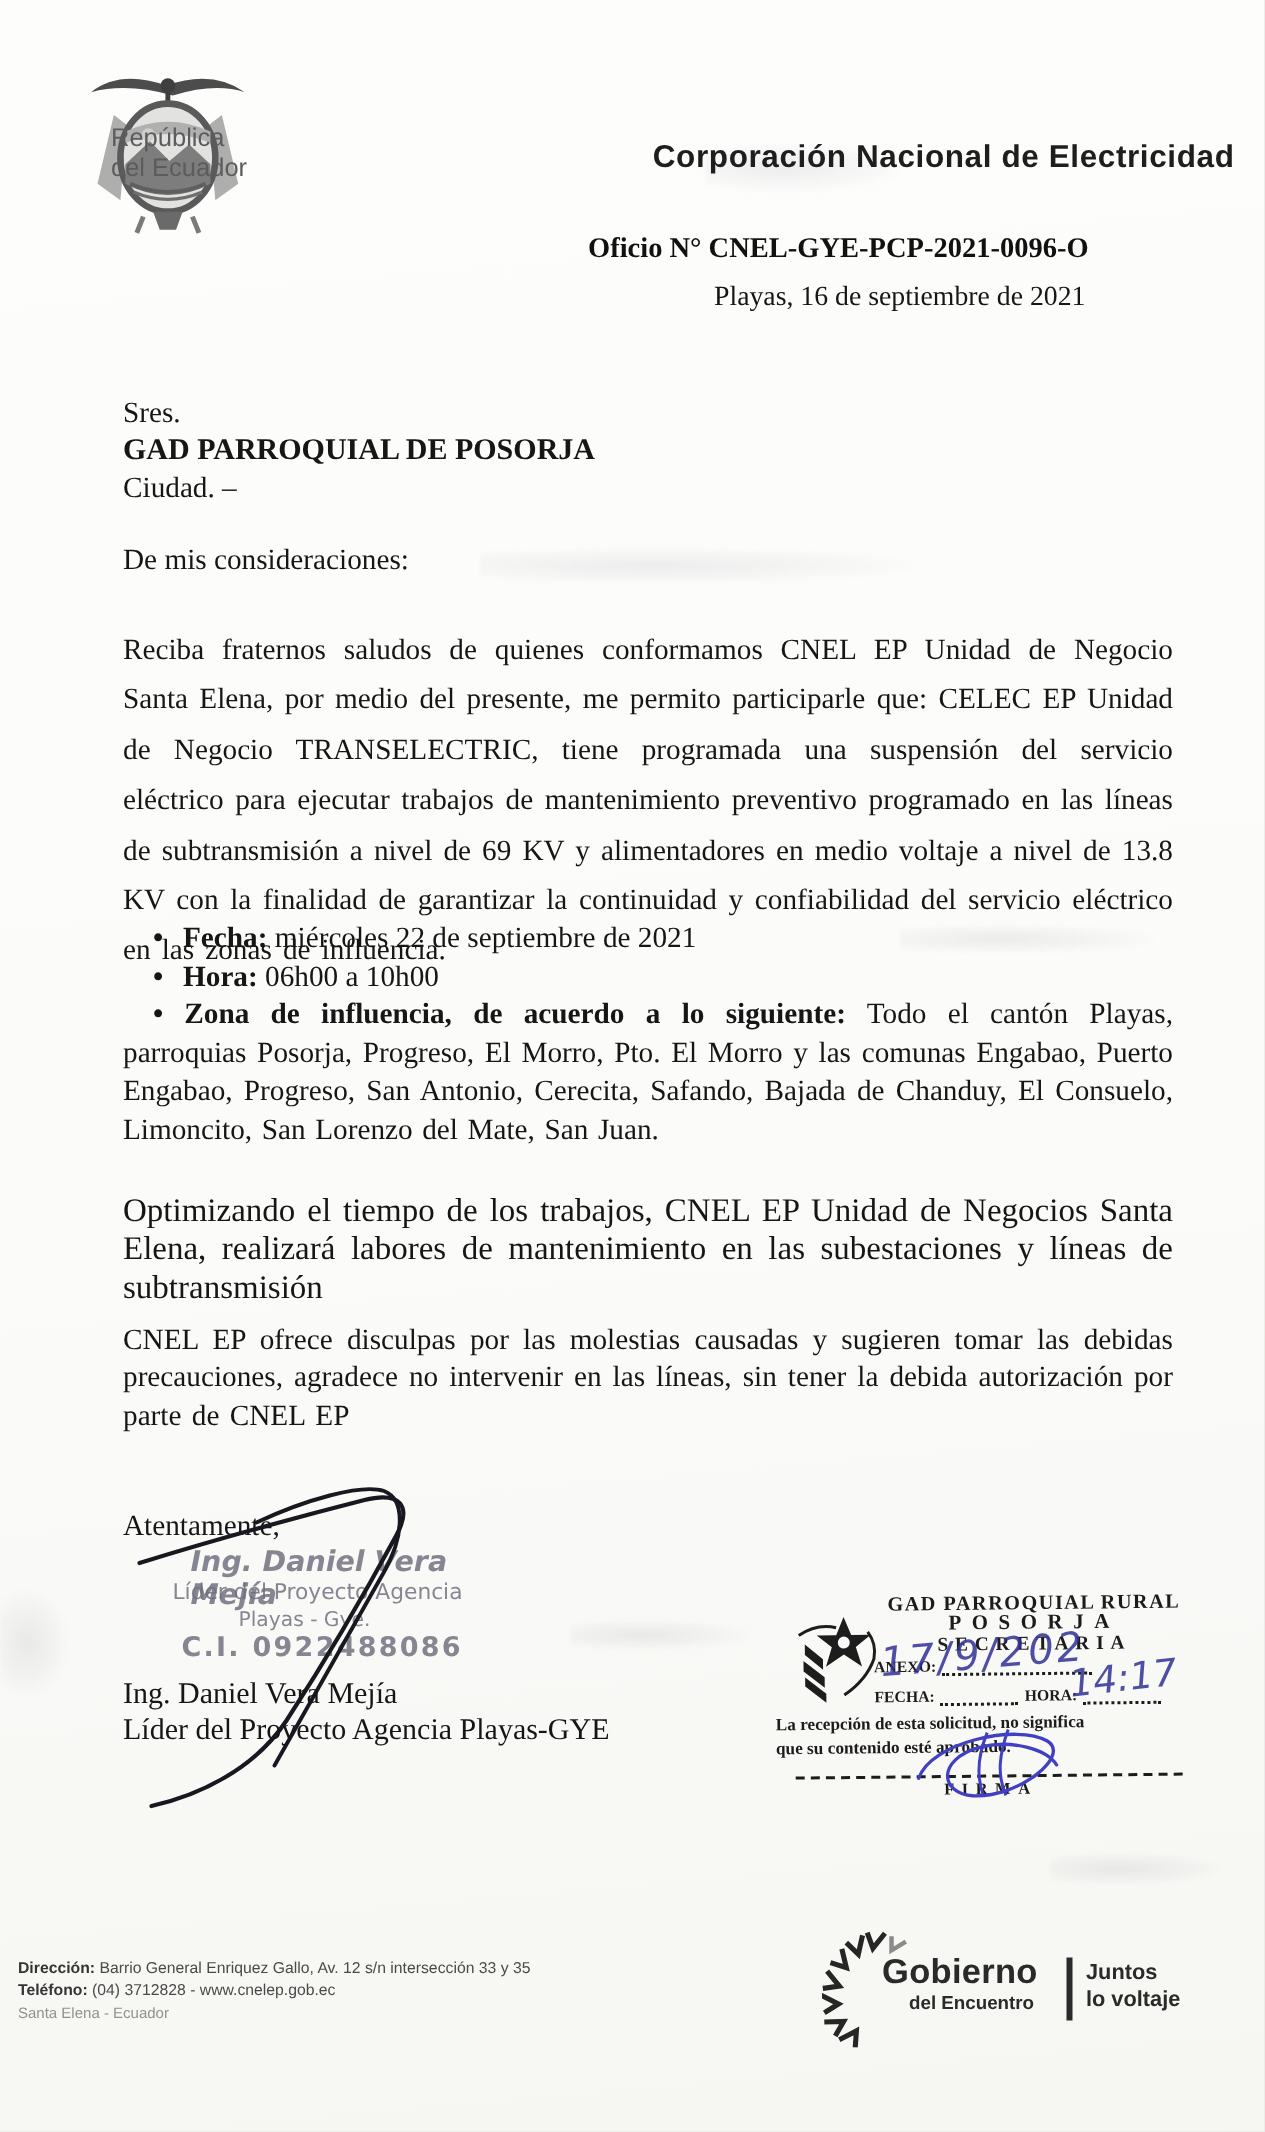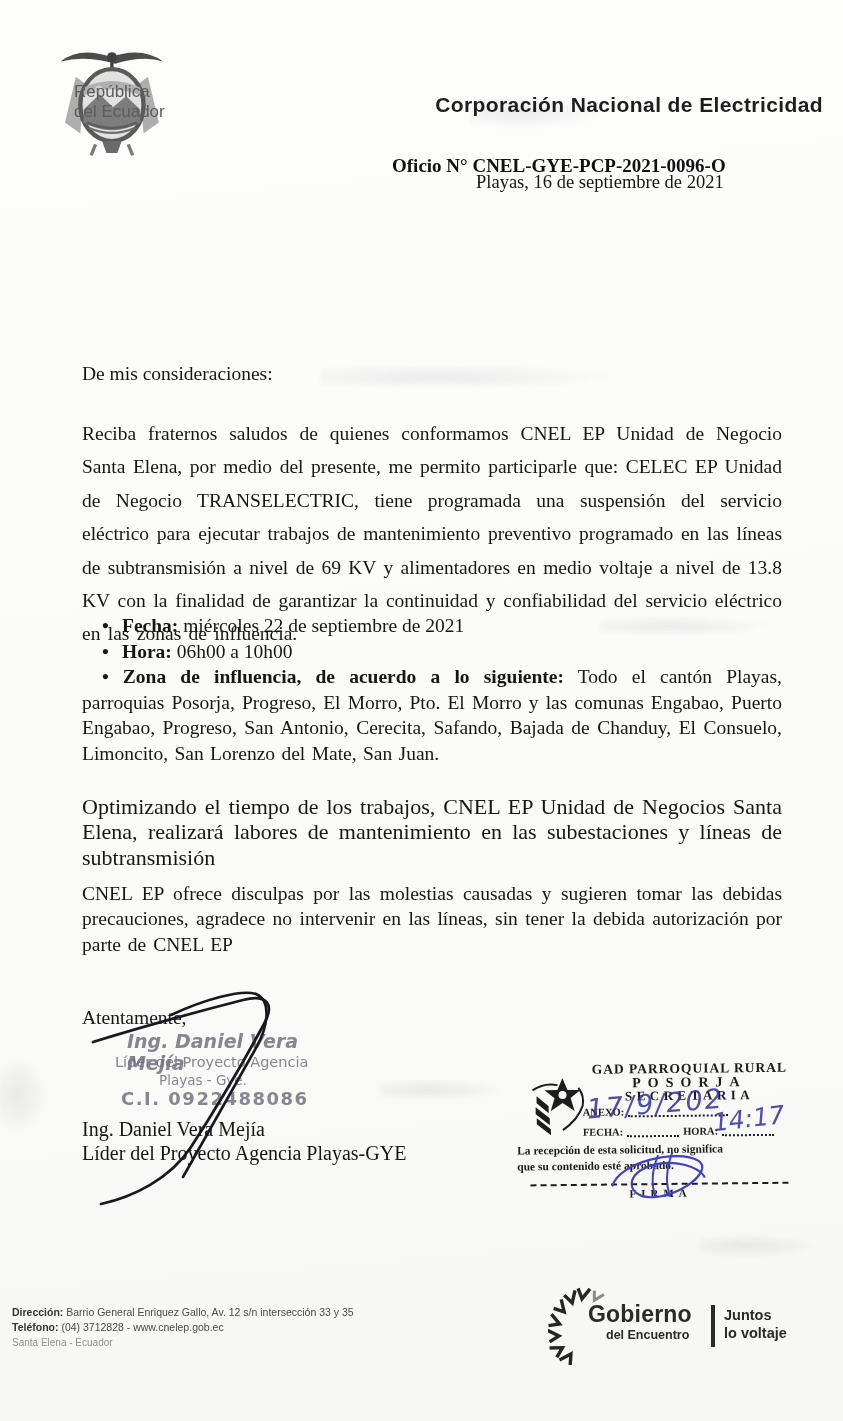--- a/index.html
+++ b/index.html
@@ -9,21 +9,21 @@
     font-family:"Liberation Serif", serif; color:#161616; overflow:hidden;
   }
   .abs { position:absolute; }
 
   
   .republic { left:74px; top:82px; font-family:"Liberation Sans",sans-serif;
     font-size:17px; line-height:20px; color:#5c5c5c; }
   .org-title { left:393px; top:93px; width:430px; font-family:"Liberation Sans",sans-serif;
     font-weight:bold; font-size:21px; color:#1e1e1e; letter-spacing:.4px; text-align:right; }
   .oficio { left:392px; top:155px; font-weight:bold; font-size:19px; color:#111; }
-  .place-date { left:476px; top:172px; font-size:18.5px; }
+  .place-date { left:476px; top:188px; font-size:18.5px; }
 
   
   .recipient { left:82px; top:263px; font-size:19.5px; line-height:25px; }
   .recipient .name { font-weight:bold; font-size:20px; }
   .greeting { left:82px; top:363px; font-size:19.5px; }
 
   
   .p1 { left:82px; top:417px; width:700px; margin:0; font-size:19.5px;
     line-height:33.4px; text-align:justify; word-spacing:2.5px; }
   .bullets { left:82px; top:613px; width:700px; font-size:19.5px; line-height:25.5px; }
@@ -116,20 +116,25 @@
     <path d="M44,92 L40,102 M74,92 L78,102" stroke="#7a7a7a" stroke-width="3"></path>
   </svg>
   <div class="abs republic">
     <div>República</div>
     <div>del Ecuador</div>
   </div>
   <div class="abs org-title">Corporación Nacional de Electricidad</div>
   <div class="abs oficio">Oficio N° CNEL-GYE-PCP-2021-0096-O</div>
   <div class="abs place-date">Playas, 16 de septiembre de 2021</div>
 
+  <div class="abs recipient">
+    <div>Sres.</div>
+    <div class="name">GAD PARROQUIAL DE POSORJA</div>
+    <div>Ciudad. –</div>
+  </div>
   <div class="abs greeting">De mis consideraciones:</div>
 
   <p class="abs p1">Reciba fraternos saludos de quienes conformamos CNEL EP Unidad de Negocio Santa Elena, por medio del presente, me permito participarle que: CELEC EP Unidad de Negocio TRANSELECTRIC, tiene programada una suspensión del servicio eléctrico para ejecutar trabajos de mantenimiento preventivo programado en las líneas de subtransmisión a nivel de 69 KV y alimentadores en medio voltaje a nivel de 13.8 KV con la finalidad de garantizar la continuidad y confiabilidad del servicio eléctrico en las zonas de influencia.</p>
 
   <div class="abs bullets">
     <div class="bullet-line">
       <b>Fecha:</b><span> miércoles 22 de septiembre de 2021</span>
     </div>
     <div class="bullet-line">
       <b>Hora:</b><span> 06h00 a 10h00</span>

